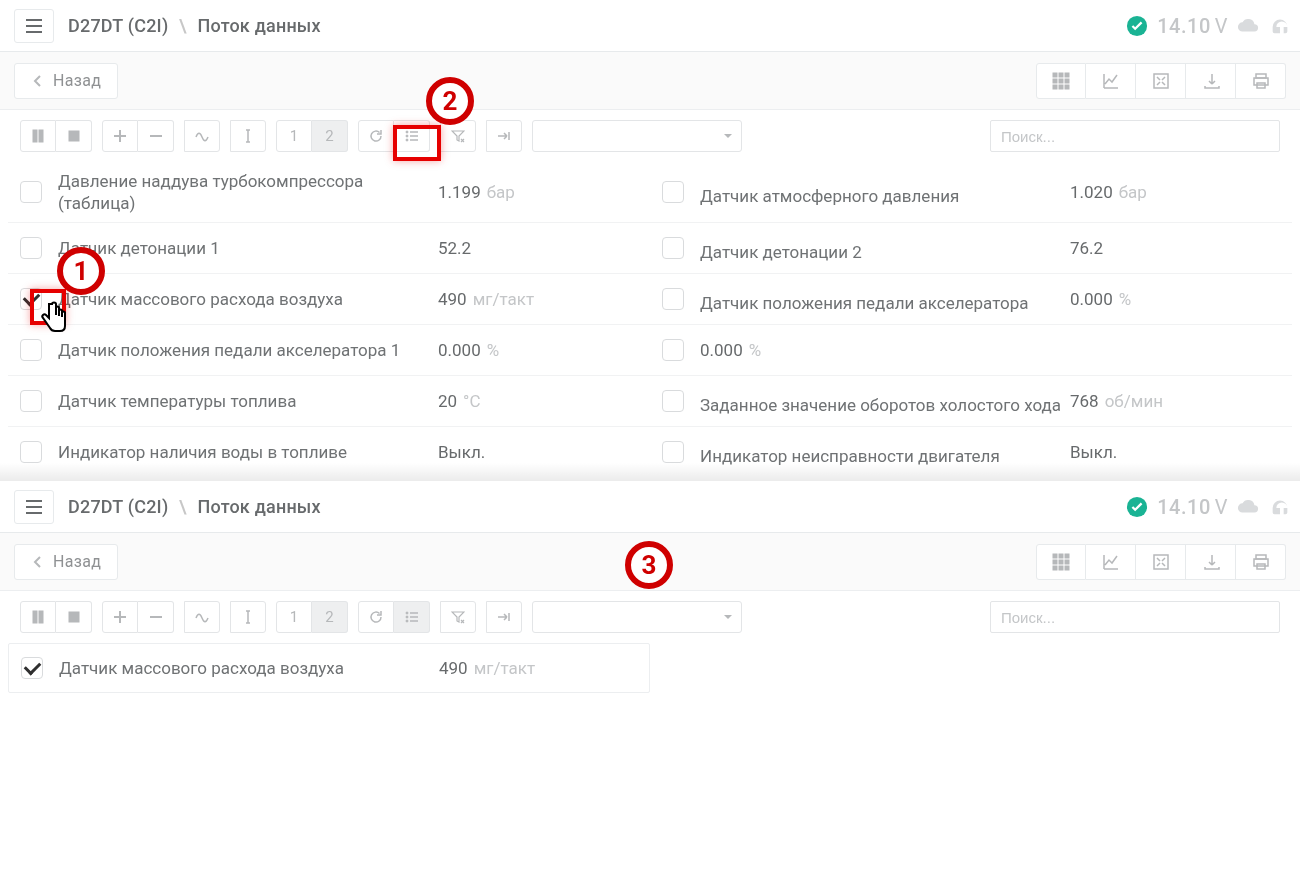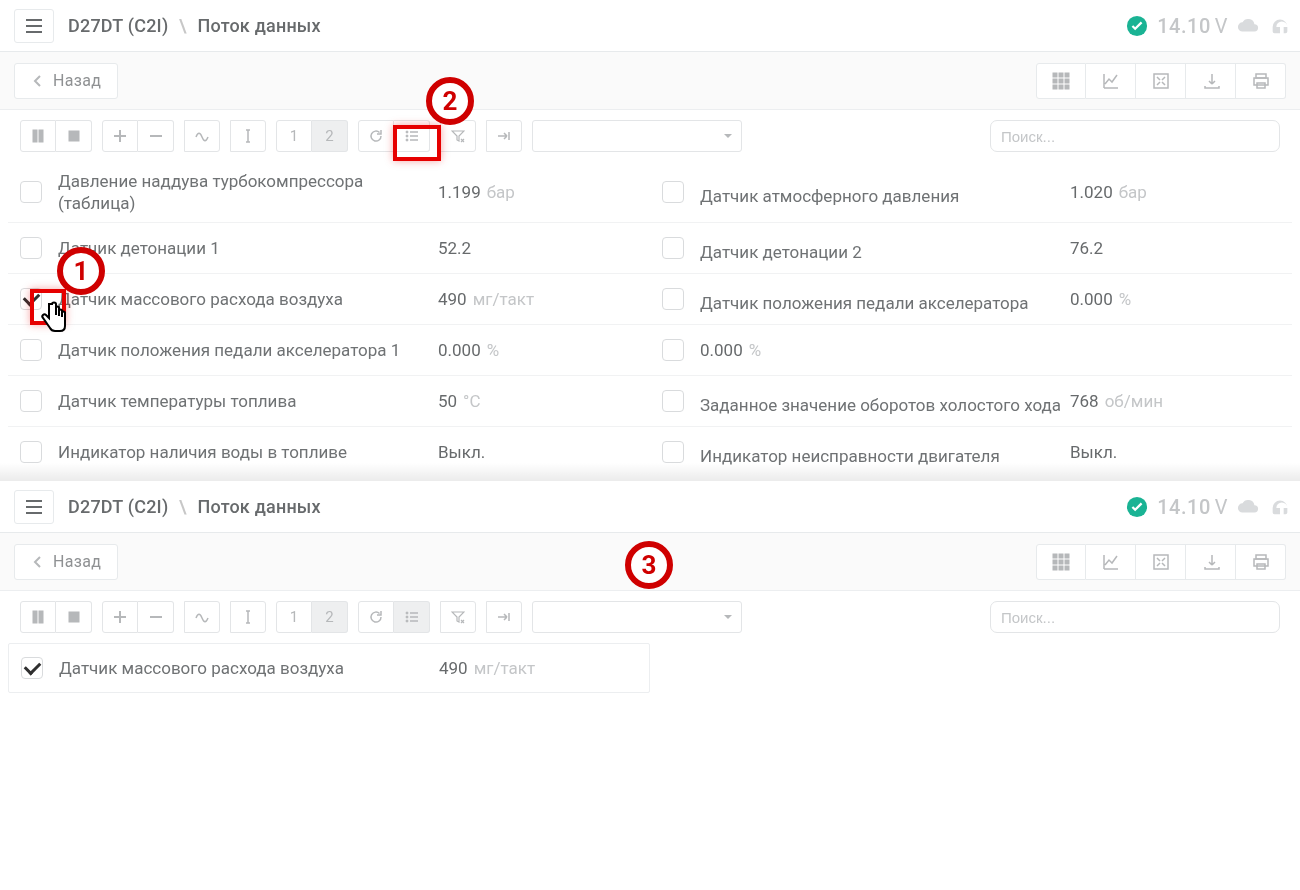--- a/index.html
+++ b/index.html
@@ -101,21 +101,21 @@
   .dropdown{
     height:32px;width:210px;
     border:1px solid #e3e5e7;border-radius:3px;
     background:#fff;
     display:flex;align-items:center;justify-content:flex-end;padding:0 8px;
   }
   .dropdown svg{width:10px;height:10px;fill:#b6b8ba;}
   .search{
     margin-left:auto;
     height:32px;width:290px;
-    border:1px solid #e3e5e7;border-radius:7px;
+    border:1px solid #e3e5e7;border-radius:2px;
     background:#fff;padding:0 10px;font-size:15px;color:#3b82f6;
   }
   .search::placeholder{color:#c4c6c8;}
   
   .grid{
     display:flex;flex-wrap:wrap;
     padding:0 8px 8px 8px;
   }
   .cell{
     width:50%;
@@ -382,21 +382,21 @@
     <div class="cell right">
       <div class="cb"></div>
       <span class="val">0.000</span>
       <span class="unit">%</span>
     </div>
     <div class="rowline"></div>
 
     <div class="cell">
       <div class="cb"></div>
       <div class="label">Датчик температуры топлива</div>
-      <span class="val">50</span>
+      <span class="val">20</span>
       <span class="unit">°C</span>
     </div>
     <div class="cell right">
       <div class="cb"></div>
       <div class="label">Заданное значение оборотов холостого хода</div>
       <span class="val">768</span>
       <span class="unit">об/мин</span>
     </div>
     <div class="rowline"></div>
 

